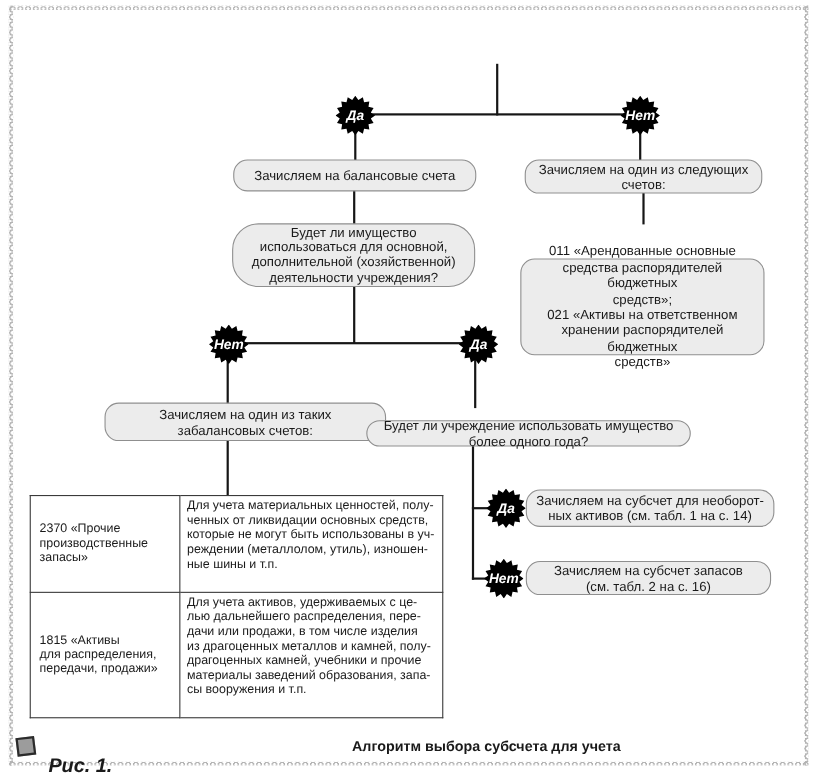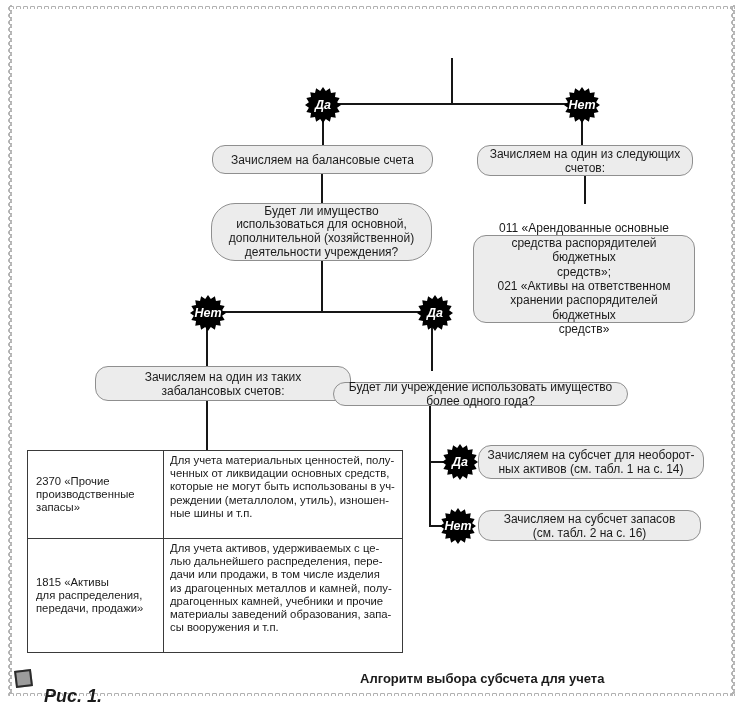--- a/index.html
+++ b/index.html
@@ -110,21 +110,20 @@
     left: 44px; top: 686px;
     font-size: 18px;
     font-weight: bold;
     font-style: italic;
   }
   .fig-title {
     position: absolute;
     left: 320px; top: 671px;
     font-size: 13px;
     font-weight: bold;
-    margin-left: 40px;
   }
 </style>
 </head>
 <body>
 
 <div id="page">
 
   <div class="wavy wavy-h" style="top:5px;"></div>
   <div class="wavy wavy-h" style="top:692px;"></div>
   <div class="wavy wavy-v" style="left:8px;"></div>

